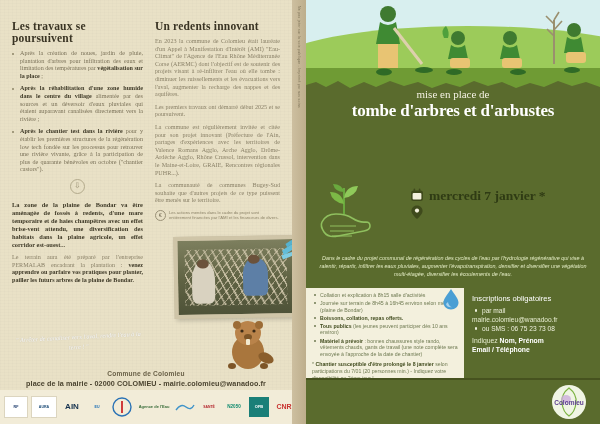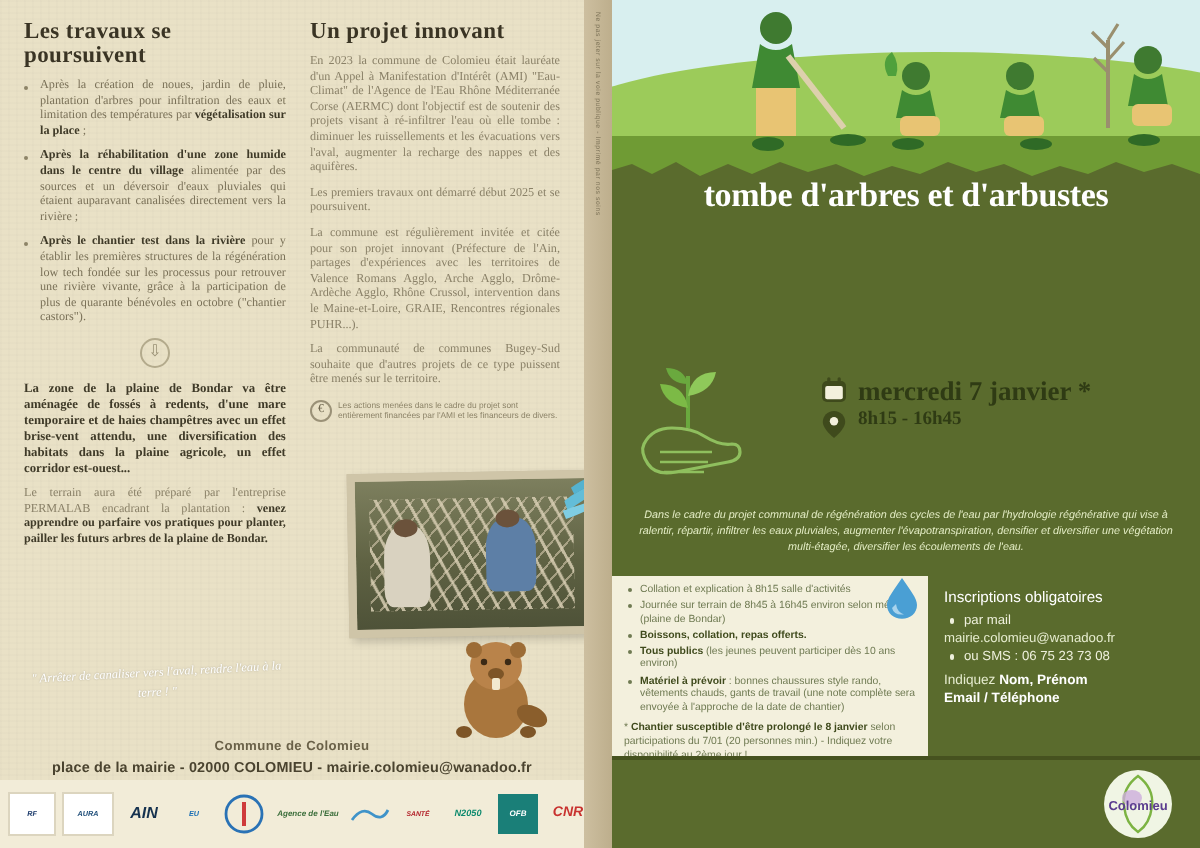--- a/index.html
+++ b/index.html
@@ -19,21 +19,21 @@
        #e9e1c6;
      pointer-events:none;}
   .cols{position:relative;display:flex;padding:8px 6px 0 6px;box-sizing:border-box;}
   .col{box-sizing:border-box;}
   .col-a{width:148px;padding:0 8px 0 6px;}
   .col-b{width:138px;padding:0 6px 0 4px;border-left:0px;}
 
   h2.col-title{
     font-family:"Liberation Serif", serif;
     font-weight:bold;font-size:11.5px;color:#3a3424;
-    margin:2px 0 6px 0;letter-spacing:.2px;
+    margin:12px 0 6px 0;letter-spacing:.2px;
   }
   .bullets{margin:0;padding:0;list-style:none;}
   .bullets li{
     position:relative;padding-left:8px;margin-bottom:5px;
     font-family:"Liberation Serif", serif;
     font-size:6.1px;line-height:7.6px;color:#7a7158;text-align:justify;
   }
   .bullets li:before{content:"";position:absolute;left:0;top:3px;width:2px;height:2px;border-radius:50%;background:#8d8467;}
   .bullets b{color:#3f3a28;font-weight:bold;}
 
@@ -82,21 +82,21 @@
 
   .beaver{position:absolute;right:18px;bottom:52px;width:52px;height:56px;}
 
   .commune{
     position:absolute;left:0;right:0;bottom:36px;text-align:center;
   }
   .commune .l1{font-size:6.6px;font-weight:bold;color:#6a6148;letter-spacing:.2px;}
   .commune .l2{font-size:7.2px;font-weight:bold;color:#4a432f;letter-spacing:.1px;margin-top:2px;}
 
   .logobar{position:absolute;left:0;bottom:0;width:292px;height:34px;background:#f2ecd8;
-     display:flex;align-items:center;gap:3px;padding:0 4px;box-sizing:border-box;font-style:italic;}
+     display:flex;align-items:center;gap:3px;padding:0 4px;box-sizing:border-box;}
   .logo{flex:0 0 auto;height:20px;display:flex;align-items:center;justify-content:center;
      font-size:3.6px;color:#2d4a7a;font-weight:bold;text-align:center;line-height:4px;overflow:hidden;}
 
   
   .right-pane{position:relative;width:308px;height:424px;flex:0 0 308px;background:#5a6b2d;overflow:hidden;}
   .spine{position:absolute;left:0;top:0;width:14px;height:424px;background:linear-gradient(90deg,#cdbfa0,#bdae8c);}
   .spine-text{position:absolute;left:2px;top:6px;width:10px;font-size:3.4px;color:#7d7358;
      writing-mode:vertical-rl;letter-spacing:.3px;line-height:10px;}
 
   .illus{position:absolute;left:14px;top:0;width:294px;height:92px;background:#d8efef;overflow:hidden;}
@@ -172,21 +172,21 @@
           <li><b>Après le chantier test dans la rivière</b> pour y établir les premières structures de la régénération low tech fondée sur les processus pour retrouver une rivière vivante, grâce à la participation de plus de quarante bénévoles en octobre ("chantier castors").</li>
         </ul>
 
         <div class="arrow-circle">⇩</div>
 
         <p class="para bold">La zone de la plaine de Bondar va être aménagée de fossés à redents, d'une mare temporaire et de haies champêtres avec un effet brise-vent attendu, une diversification des habitats dans la plaine agricole, un effet corridor est-ouest...</p>
         <p class="para">Le terrain aura été préparé par l'entreprise PERMALAB encadrant la plantation : <b>venez apprendre ou parfaire vos pratiques pour planter, pailler les futurs arbres de la plaine de Bondar.</b></p>
       </div>
 
       <div class="col col-b">
-        <h2 class="col-title">Un projet innovant</h2>
+        <h2 class="col-title">Un redents innovant</h2>
         <p class="para">En 2023 la commune de Colomieu était lauréate d'un Appel à Manifestation d'Intérêt (AMI) "Eau-Climat" de l'Agence de l'Eau Rhône Méditerranée Corse (AERMC) dont l'objectif est de soutenir des projets visant à ré-infiltrer l'eau où elle tombe : diminuer les ruissellements et les évacuations vers l'aval, augmenter la recharge des nappes et des aquifères.</p>
         <p class="para">Les premiers travaux ont démarré début 2025 et se poursuivent.</p>
         <p class="para">La commune est régulièrement invitée et citée pour son projet innovant (Préfecture de l'Ain, partages d'expériences avec les territoires de Valence Romans Agglo, Arche Agglo, Drôme-Ardèche Agglo, Rhône Crussol, intervention dans le Maine-et-Loire, GRAIE, Rencontres régionales PUHR...).</p>
         <p class="para">La communauté de communes Bugey-Sud souhaite que d'autres projets de ce type puissent être menés sur le territoire.</p>
 
         <div class="euro-note">
           <div class="euro-circle">€</div>
           <div class="euro-txt">Les actions menées dans le cadre du projet sont entièrement financées par l'AMI et les financeurs de divers.</div>
         </div>
       </div>
@@ -299,20 +299,21 @@
           <line x1="248" y1="20" x2="248" y2="64" stroke="#9a8f6e" stroke-width="2"></line>
           <path d="M248 24 l-8-8 M248 30 l8-9 M248 36 l-7-7 M248 20 l5-8" stroke="#9a8f6e" stroke-width="1.6" fill="none"></path>
         </g>
       </svg>
       <svg viewBox="0 0 294 14" width="294" height="14" style="position:absolute;left:0;bottom:-1px;">
         <path d="M0 6 L10 3 L20 8 L32 2 L44 9 L58 3 L70 8 L84 2 L98 7 L112 3 L126 9 L140 4 L154 8 L168 2 L182 7 L196 3 L210 9 L224 4 L238 8 L252 2 L266 7 L280 3 L294 8 L294 14 L0 14 Z" fill="#5a6b2d"></path>
       </svg>
     </div>
 
     <div class="band-title">
+      <div class="sub">mise en place de</div>
       <div class="main">tombe d'arbres et d'arbustes</div>
     </div>
 
 
     <svg class="handplant" viewBox="0 0 72 62">
       <path d="M10 40 q4-8 14-8 q10 0 16 4 q8 5 14 4 q4 0 4 4 q0 4-6 5 l-26 5 q-10 2-14-4 q-4-6-2-10 z" fill="none" stroke="#8fbf5e" stroke-width="1.6"></path>
       <path d="M18 44 h26 M18 49 h24 M20 54 h20" stroke="#8fbf5e" stroke-width="1.2" fill="none"></path>
       <line x1="32" y1="32" x2="32" y2="6" stroke="#6aa93e" stroke-width="2"></line>
       <path d="M32 22 q-12-2-14-12 q12 0 14 12 z" fill="#7cba46"></path>
       <path d="M32 16 q12-2 14-12 q-12 0-14 12 z" fill="#8fc95a"></path>
@@ -330,21 +331,20 @@
         <div class="dtext">
           <div class="d1">mercredi 7 janvier *</div>
         </div>
       </div>
       <div class="drow">
         <svg width="14" height="16" viewBox="0 0 14 16">
           <path d="M7 1.5 C10.3 1.5 12.6 4 12.6 7 C12.6 10.5 7 15 7 15 C7 15 1.4 10.5 1.4 7 C1.4 4 3.7 1.5 7 1.5 Z" fill="#3f4a1c"></path>
           <circle cx="7" cy="6.6" r="2.1" fill="#f3f0dd"></circle>
         </svg>
         <div class="dtext">
-          <div class="d2">8h15 - 16h45</div>
         </div>
       </div>
     </div>
 
     <div class="greenband">
       <p>Dans le cadre du projet communal de régénération des cycles de l'eau par l'hydrologie régénérative qui vise à ralentir, répartir, infiltrer les eaux pluviales, augmenter l'évapotranspiration, densifier et diversifier une végétation multi-étagée, diversifier les écoulements de l'eau.</p>
     </div>
 
     <div class="lowerwrap">
       <div class="lowerleft">

